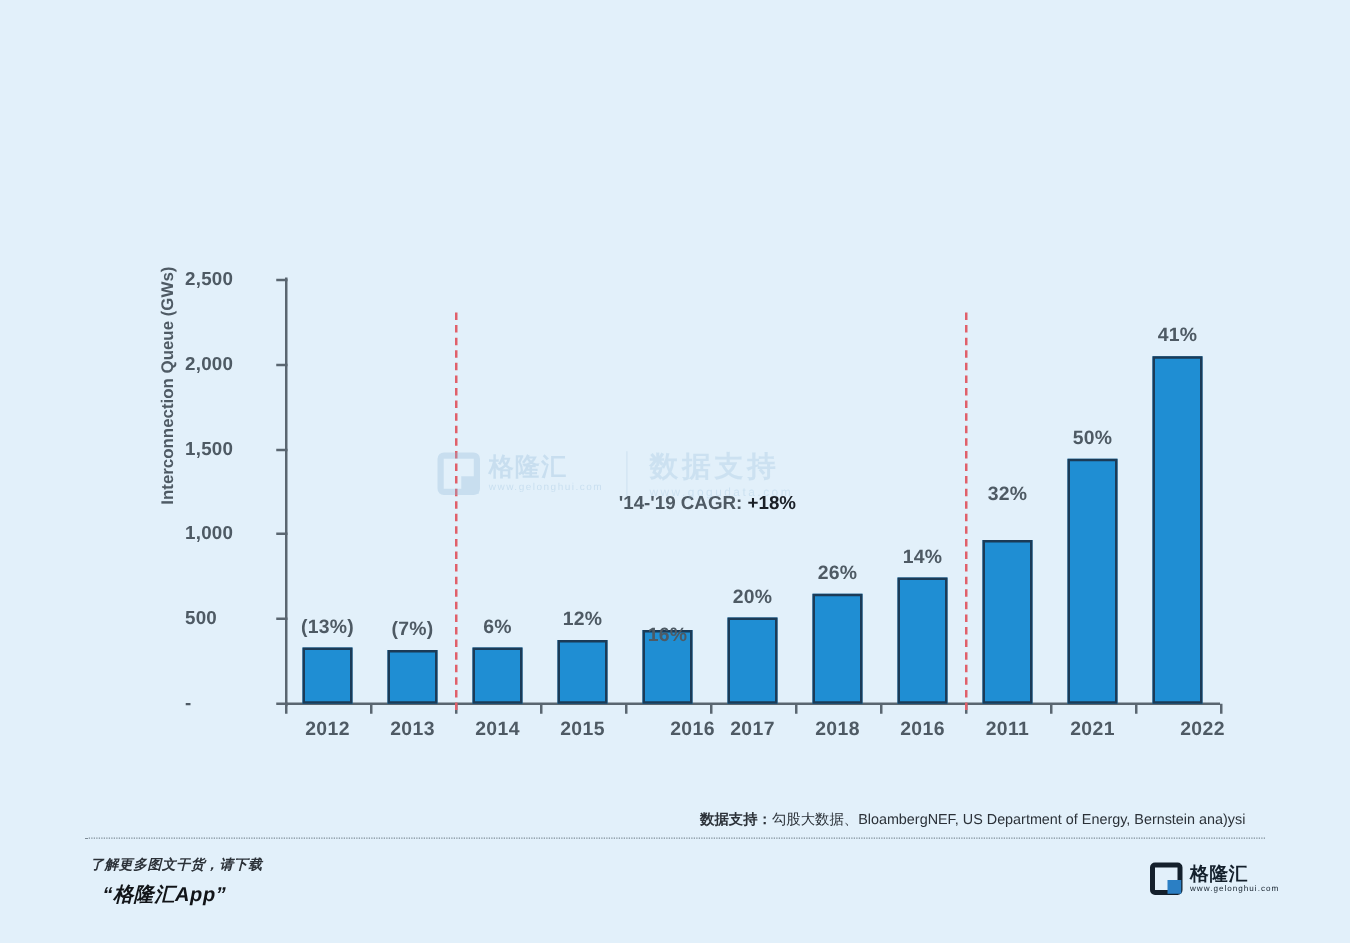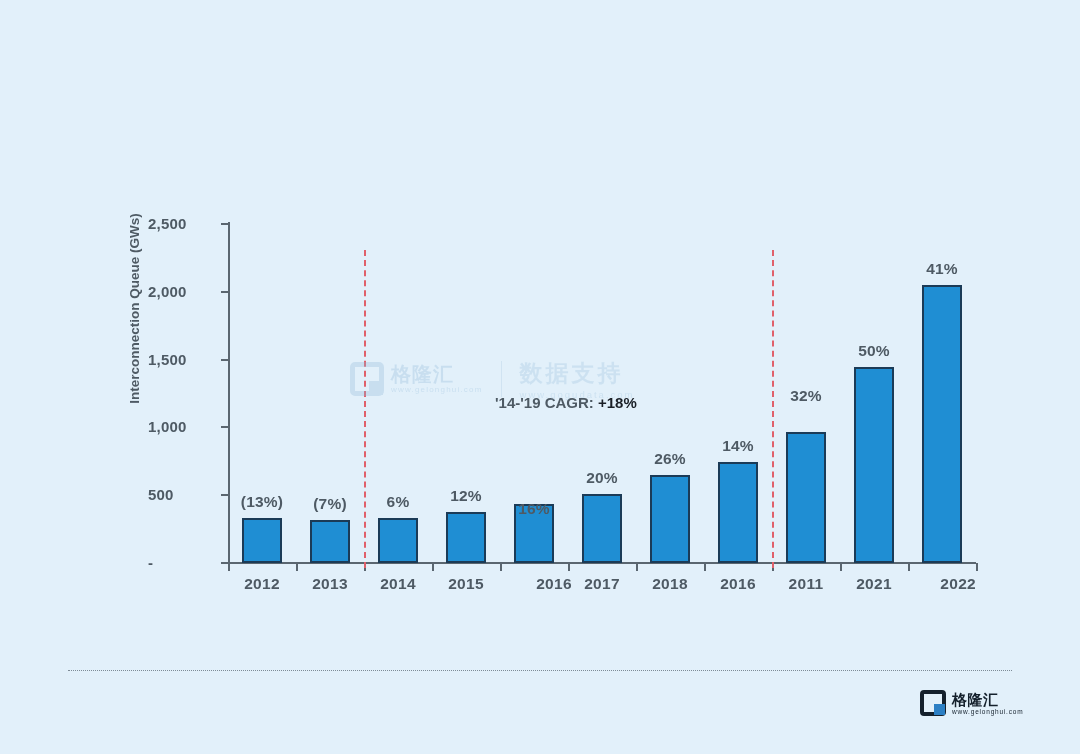--- a/index.html
+++ b/index.html
@@ -355,21 +355,21 @@
         <div class="x-tick-label" style="left: 228px;">2012</div>
         <div class="x-tick-label" style="left: 296px;">2013</div>
         <div class="x-tick-label" style="left: 364px;">2014</div>
         <div class="x-tick-label" style="left: 432px;">2015</div>
         <div class="x-tick-label" style="left: 520px;">2016</div>
         <div class="x-tick-label" style="left: 568px;">2017</div>
         <div class="x-tick-label" style="left: 636px;">2018</div>
         <div class="x-tick-label" style="left: 704px;">2016</div>
         <div class="x-tick-label" style="left: 772px;">2011</div>
         <div class="x-tick-label" style="left: 840px;">2021</div>
-        <div class="x-tick-label" style="left: 908px; text-align: right;">2022</div>
+        <div class="x-tick-label" style="left: 928px;">2022</div>
       </div>
     <div id="bars">
         <div class="bar" style="left: 242px; top: 517.574px; width: 40px; height: 45.426px; background: rgb(31, 142, 211); border-color: rgb(27, 59, 87);"></div>
         <div class="bar-label" style="left: 222px; top: 492.574px;">(13%)</div>
         <div class="bar" style="left: 310px; top: 520.286px; width: 40px; height: 42.714px; background: rgb(31, 142, 211); border-color: rgb(27, 59, 87);"></div>
         <div class="bar-label" style="left: 290px; top: 495.286px;">(7%)</div>
         <div class="bar" style="left: 378px; top: 517.574px; width: 40px; height: 45.426px; background: rgb(31, 142, 211); border-color: rgb(27, 59, 87);"></div>
         <div class="bar-label" style="left: 358px; top: 492.574px;">6%</div>
         <div class="bar" style="left: 446px; top: 512.15px; width: 40px; height: 50.85px; background: rgb(31, 142, 211); border-color: rgb(27, 59, 87);"></div>
         <div class="bar-label" style="left: 426px; top: 487.15px;">12%</div>
@@ -410,23 +410,30 @@
       <div class="wm-unit">
         <div>
           <div class="wm-cn-big">数据支持</div>
           <div class="wm-url-big">www.gogudata.com</div>
         </div>
       </div>
     </div>
 
   </div>
 
+  <div id="source-line">
+    <span class="src-label">数据支持：</span><span>勾股大数据、BloambergNEF, US Department of Energy, Bernstein ana)ysi</span>
+  </div>
 
   <div id="footer-rule"></div>
 
+  <div id="footer-left">
+    <div id="footer-tagline">了解更多图文干货，请下载</div>
+    <div id="footer-app">“格隆汇App”</div>
+  </div>
 
   <div id="footer-logo">
     <div id="footer-logo-mark"></div>
     <div>
       <div id="footer-logo-cn">格隆汇</div>
       <div id="footer-logo-url">www.gelonghui.com</div>
     </div>
   </div>
 
 </div>

